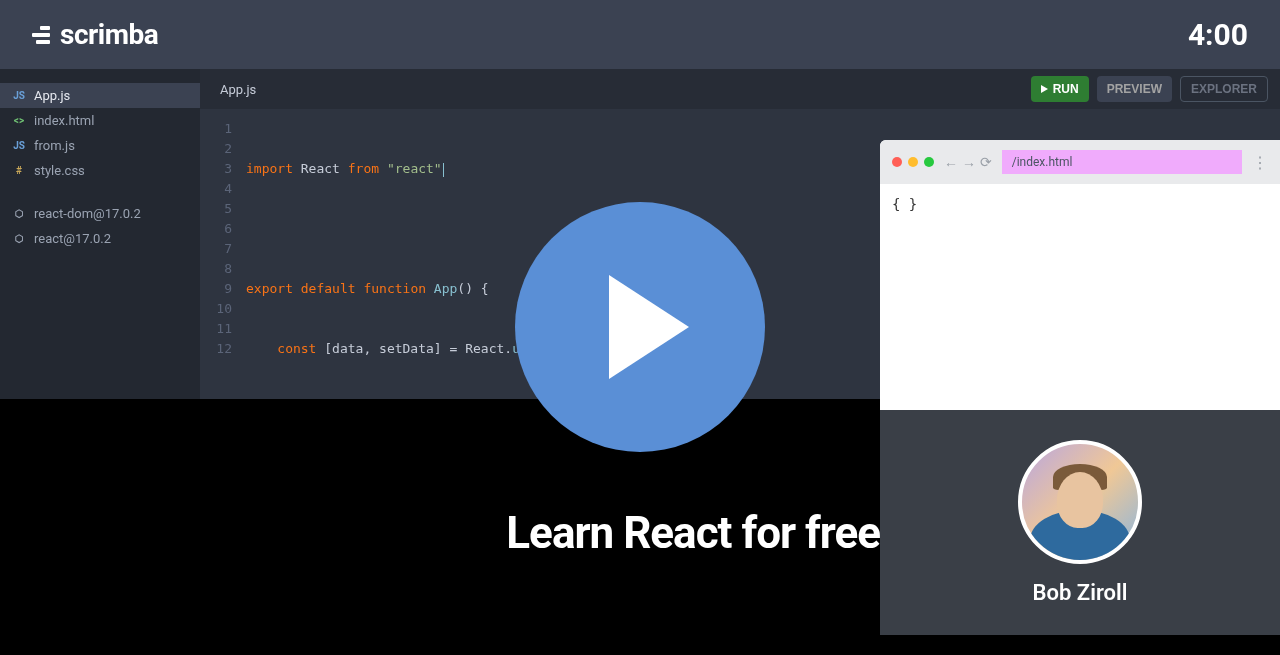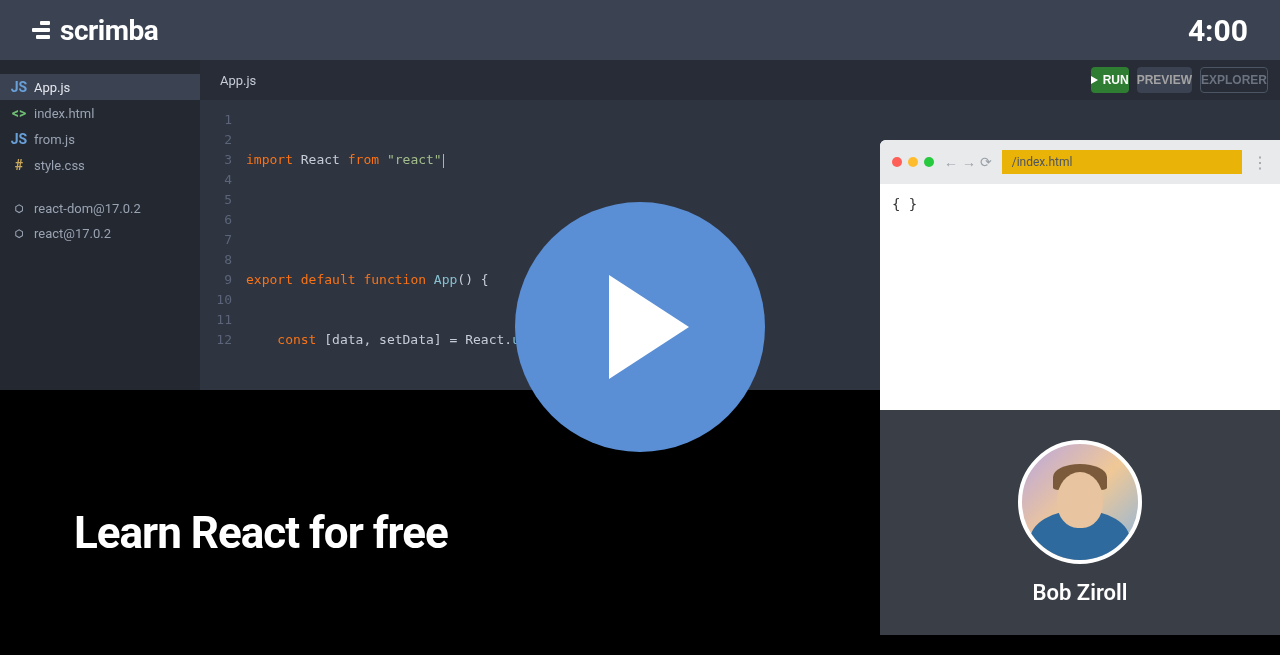--- a/index.html
+++ b/index.html
@@ -5,21 +5,21 @@
     * { margin: 0; padding: 0; box-sizing: border-box; }
     body {
       font-family: -apple-system, BlinkMacSystemFont, "Segoe UI", Roboto, sans-serif;
       background: #000;
       width: 1280px;
       height: 655px;
       overflow: hidden;
       position: relative;
     }
     .header {
-      height: 60px;
+      height: 69px;
       background: #3b4252;
       display: flex;
       align-items: center;
       justify-content: space-between;
       padding: 0 32px;
     }
     .logo {
       display: flex;
       align-items: center;
       gap: 10px;
@@ -76,21 +76,21 @@
       cursor: pointer;
     }
     .file-item.active {
       background: #3b4252;
       color: #e5e8ef;
     }
     .file-icon {
       width: 14px;
       display: inline-flex;
       justify-content: center;
-      font-size: 14px;
+      font-size: 10px;
       font-weight: 700;
     }
     .ic-js { color: #6aa0d8; }
     .ic-html { color: #6fbf73; }
     .ic-css { color: #c9a859; }
     .ic-dep { color: #9aa3b2; font-size: 10px; }
     .deps-section { margin-top: 18px; }
     .editor-area {
       flex: 1;
       background: #2e3440;
@@ -109,21 +109,21 @@
       font-size: 13px;
       padding: 0 20px;
       height: 100%;
       display: flex;
       align-items: center;
     }
     .tab-actions { display: flex; gap: 8px; }
     .btn {
       font-size: 12px;
       font-weight: 600;
-      padding: 5px 0;
+      padding: 5px 10px;
       border-radius: 4px;
       border: none;
       cursor: pointer;
       display: inline-flex;
       align-items: center;
       gap: 5px;
     }
     .btn-run { background: #2e7d32; color: #fff; }
     .btn-preview { background: #3b4252; color: #a3a3a3; }
     .btn-console { background: transparent; color: #6b7280; border: 1px solid #4b5563; }
@@ -184,21 +184,21 @@
       gap: 10px;
     }
     .traffic { display: flex; gap: 6px; }
     .dot { width: 10px; height: 10px; border-radius: 50%; }
     .dot.r { background: #ff5f56; }
     .dot.y { background: #ffbd2e; }
     .dot.g { background: #27c93f; }
     .nav-arrows { display: flex; gap: 4px; color: #9aa0a8; font-size: 14px; }
     .url-bar {
       flex: 1;
-      background: #eab308;
+      background: #f0abfc;
       border-radius: 0;
       height: 24px;
       display: flex;
       align-items: center;
       padding: 0 10px;
       font-size: 12px;
       color: #4b5563;
     }
     .menu-dots { color: #9aa0a8; font-size: 16px; }
     .browser-body {
@@ -259,20 +259,21 @@
     .course-title-area {
       position: absolute;
       left: 0;
       top: 410px;
       width: 880px;
       height: 245px;
       background: #000;
       display: flex;
       align-items: center;
       padding-left: 74px;
+      justify-content: flex-end;
     }
     .course-title {
       color: #fff;
       font-size: 44px;
       font-weight: 700;
       letter-spacing: -1px;
     }
     .play-button {
       position: absolute;
       left: 640px;

